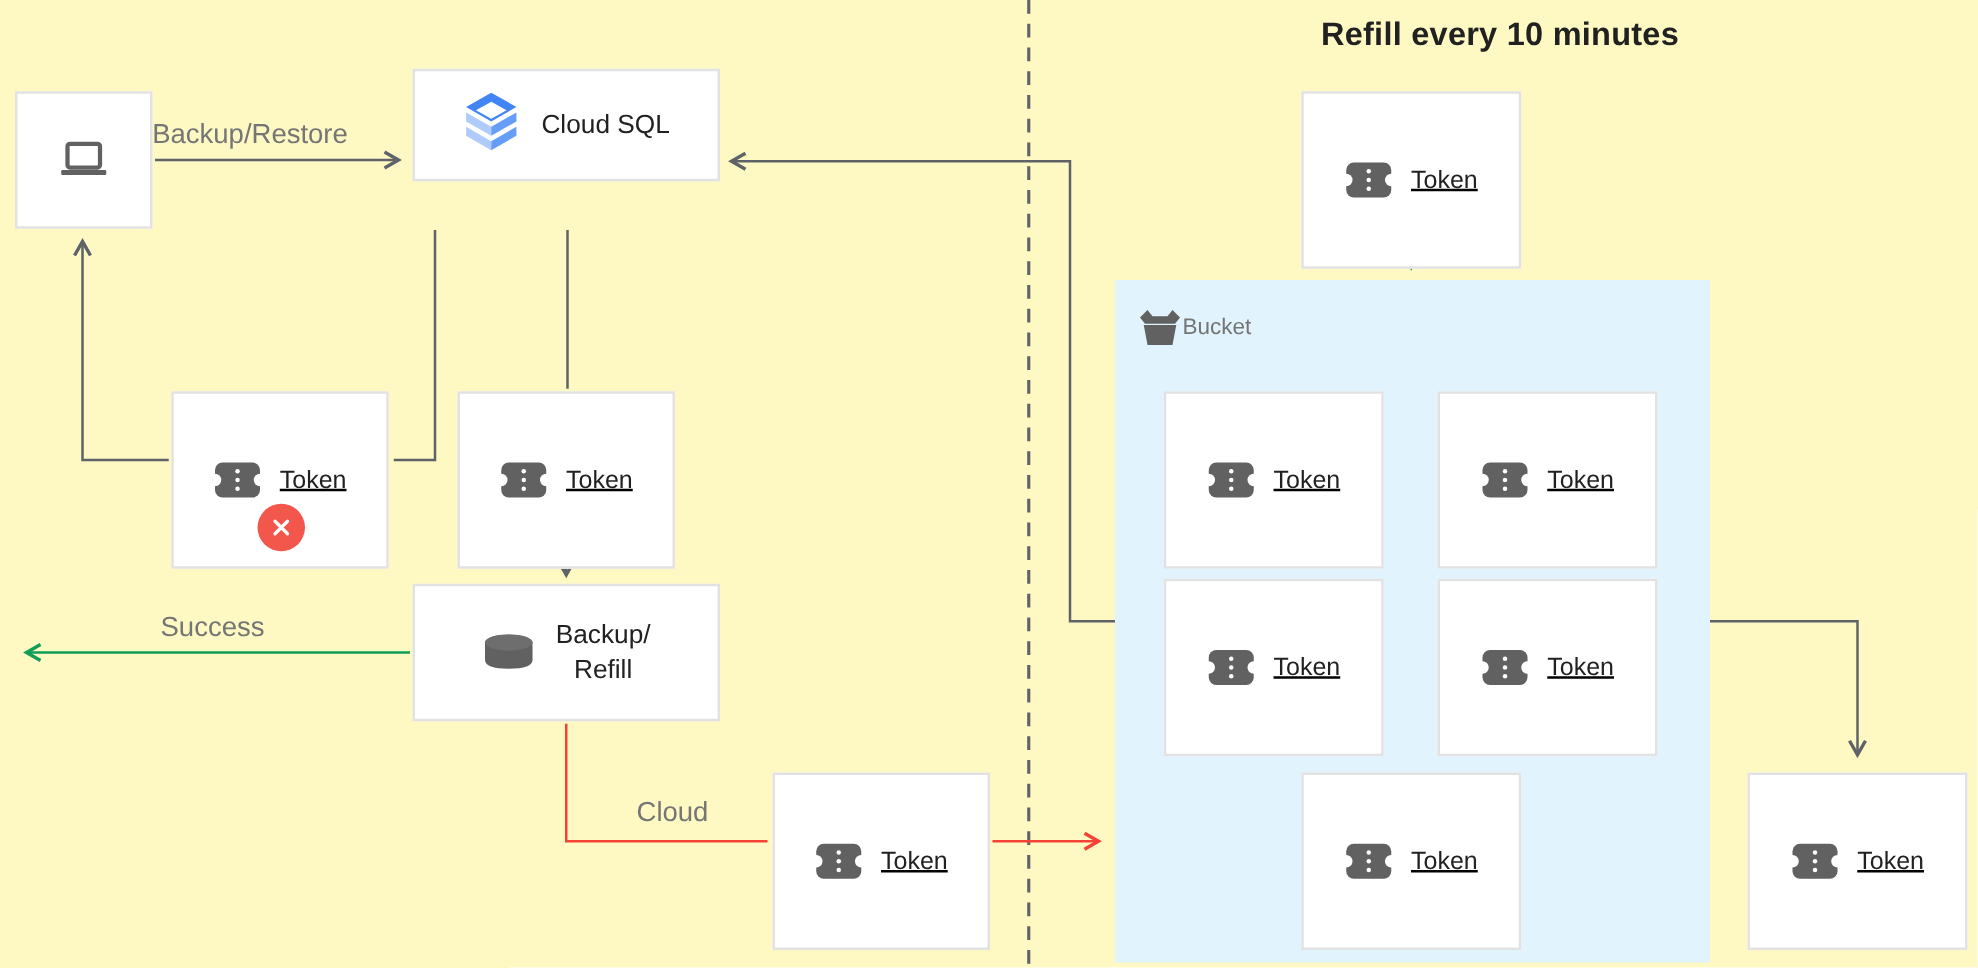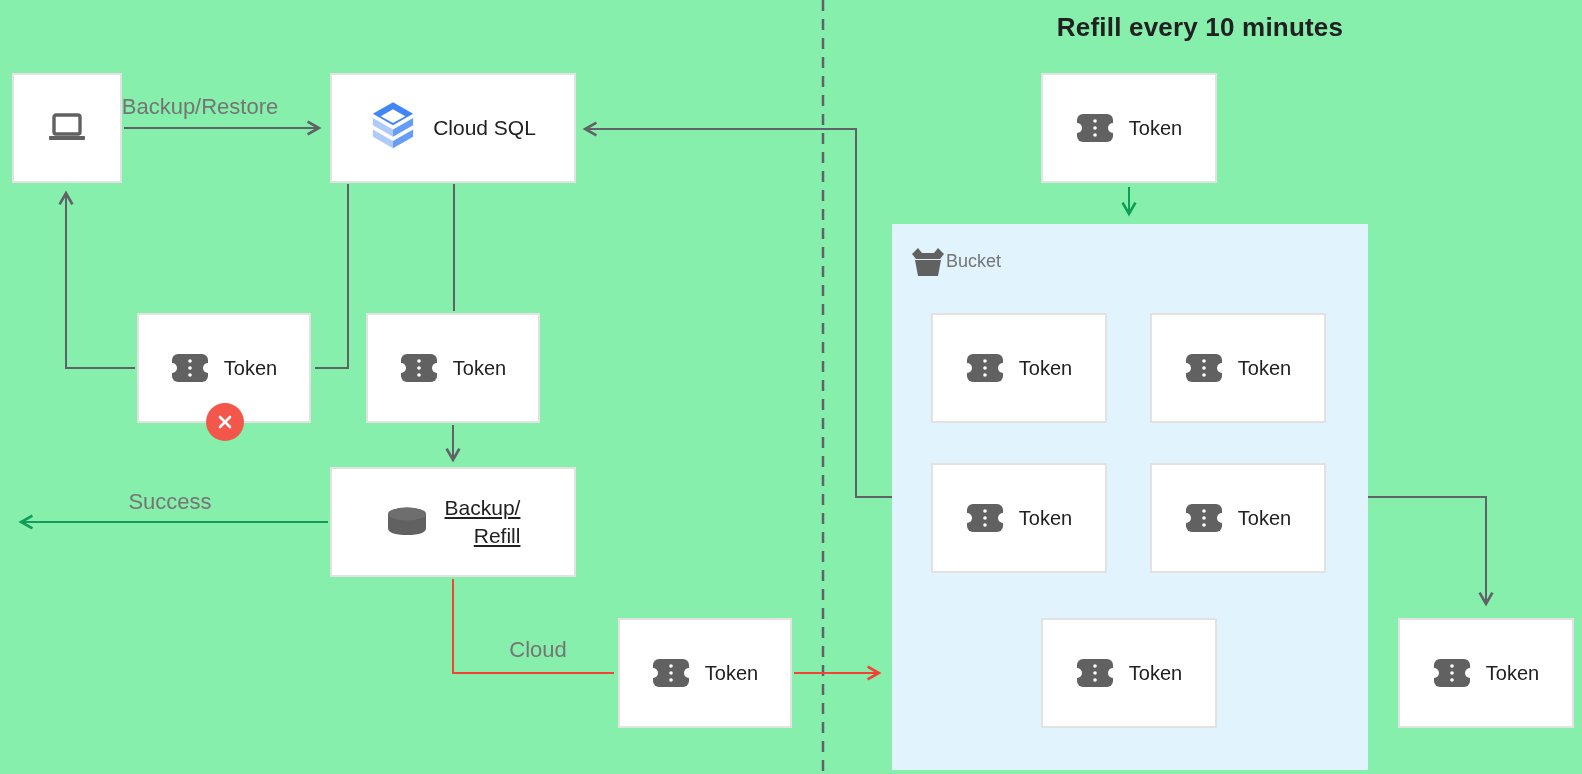--- a/index.html
+++ b/index.html
@@ -1,44 +1,44 @@
 <!DOCTYPE html>
 <html><head>
 <meta charset="utf-8">
 <style>
   html,body{margin:0;padding:0;background:#ffffff;}
   #canvas{
-    position:relative;width:1582px;height:774px;background:#86efac;overflow:hidden;
+    position:relative;width:1582px;height:774px;background:#fef9c3;overflow:hidden;
     font-family:"Liberation Sans","DejaVu Sans",sans-serif;
   }
   .box{
     position:absolute;background:#ffffff;border:2px solid #e2e2e2;box-sizing:border-box;
     display:flex;align-items:center;justify-content:center;gap:15px;
   }
-  .token-box{width:176px;height:110px;}
+  .token-box{width:176px;height:142px;text-decoration:underline;}
   .token-label{font-size:20px;color:#212121;white-space:nowrap;}
   .big-label{font-size:21px;color:#212121;white-space:nowrap;}
   .gray-label{position:absolute;color:#757575;font-size:22px;white-space:nowrap;}
   .title{
     position:absolute;left:1030px;top:12px;width:340px;text-align:center;
     font-size:26px;font-weight:700;color:#212121;letter-spacing:0.2px;
   }
   #bucket-area{
     position:absolute;left:892px;top:224px;width:476px;height:546px;background:#e1f3fc;
   }
   #bucket-tag{
     position:absolute;left:910px;top:246px;display:flex;align-items:center;gap:0;
   }
   #bucket-tag span{color:#757575;font-size:18px;}
   #connectors{position:absolute;left:0;top:0;width:1582px;height:774px;pointer-events:none;}
   .badge{
     position:absolute;left:206px;top:403px;width:38px;height:38px;border-radius:50%;
     background:#f3574b;display:flex;align-items:center;justify-content:center;
   }
-  .bk-line{display:flex;flex-direction:column;align-items:flex-end;line-height:28px;text-decoration:underline;}
+  .bk-line{display:flex;flex-direction:column;align-items:center;line-height:28px;}
 </style>
 </head>
 <body>
 
 <div id="canvas">
 
   <div id="bucket-area"></div>
 
   <svg id="connectors" width="1582" height="774" viewBox="0 0 1582 774">
     <defs>
@@ -80,21 +80,21 @@
 
   <div class="title">Refill every 10 minutes</div>
 
   <div class="box" style="left:12px;top:73px;width:110px;height:110px;">
     <svg width="40" height="32" viewBox="0 0 40 32">
       <rect x="7" y="3" width="26" height="19" rx="2" fill="none" stroke="#616161" stroke-width="3.4"></rect>
       <rect x="2" y="24" width="36" height="4" rx="1" fill="#616161"></rect>
     </svg>
   </div>
 
-  <div class="box" style="left:330px;top:73px;width:246px;height:110px;gap:17px;text-align:right;">
+  <div class="box" style="left:330px;top:55px;width:246px;height:90px;gap:17px;text-align:right;">
     <svg width="46" height="56" viewBox="0 0 64 76">
       <polygon points="32,2 60,18 32,34 4,18" fill="#4285f4"></polygon>
       <polygon points="32,12 49,21.5 32,31 15,21.5" fill="#ffffff"></polygon>
       <polygon points="4,24 32,40 32,50 4,34" fill="#aecbfa"></polygon>
       <polygon points="60,24 32,40 32,50 60,34" fill="#669df6"></polygon>
       <polygon points="4,40 32,56 32,66 4,50" fill="#aecbfa"></polygon>
       <polygon points="60,40 32,56 32,66 60,50" fill="#669df6"></polygon>
     </svg>
     <span class="big-label">Cloud SQL</span>
   </div>

